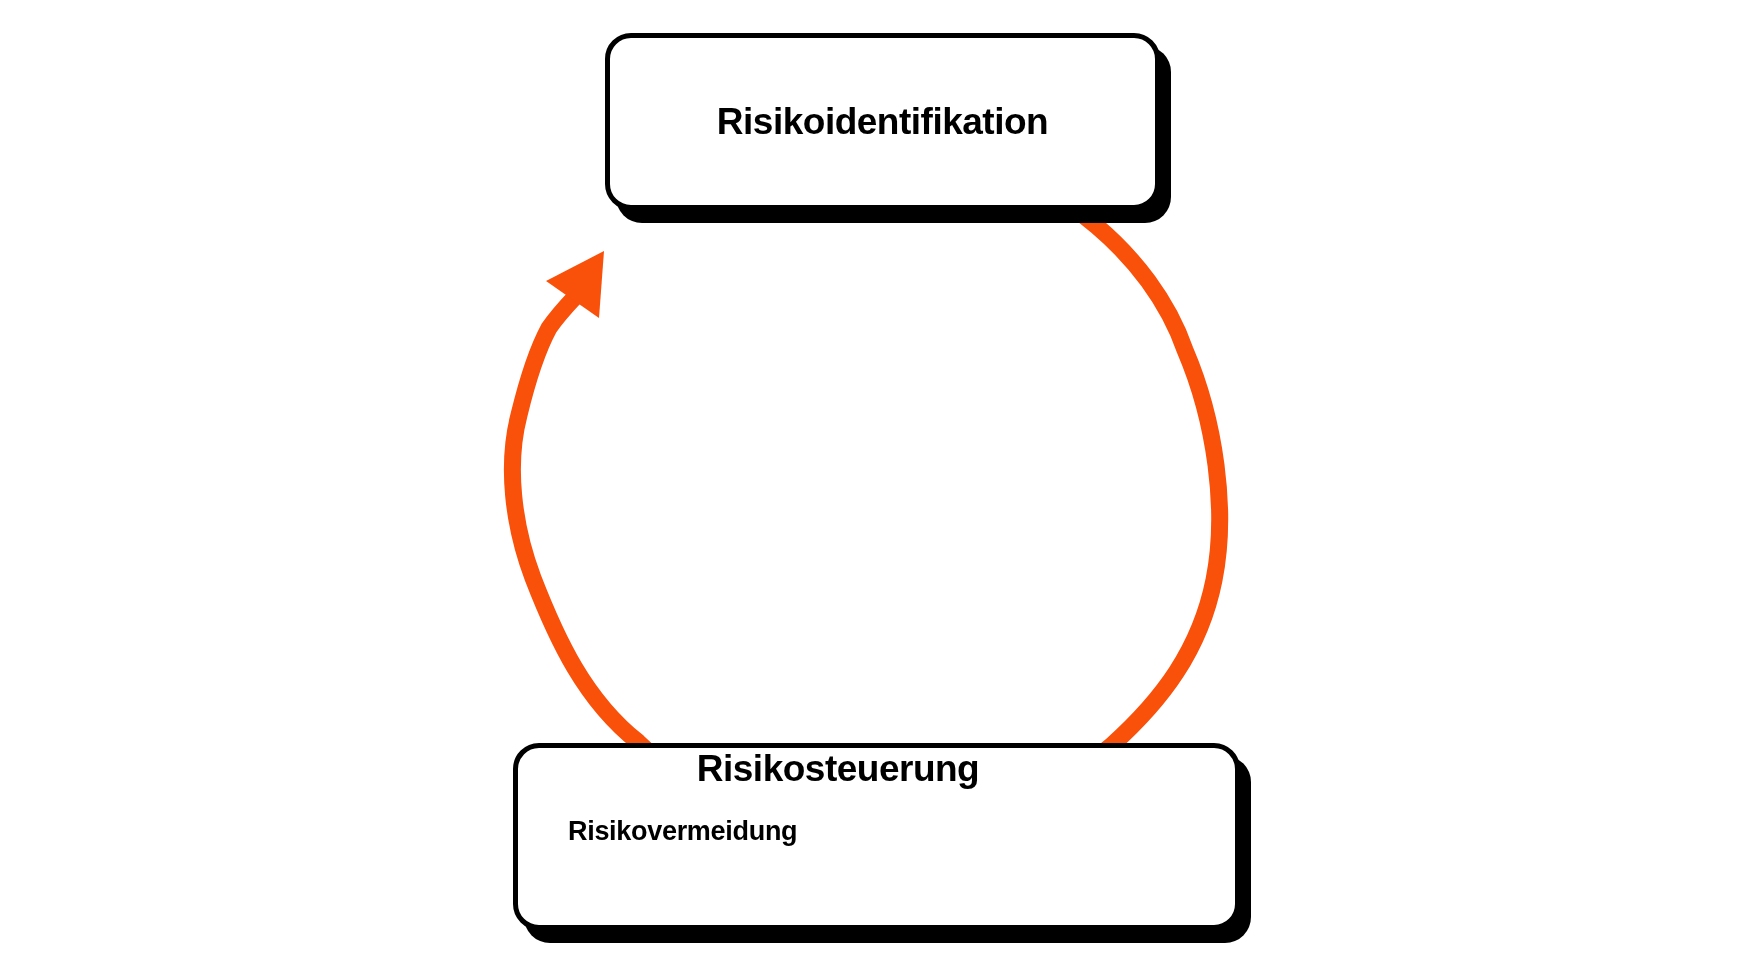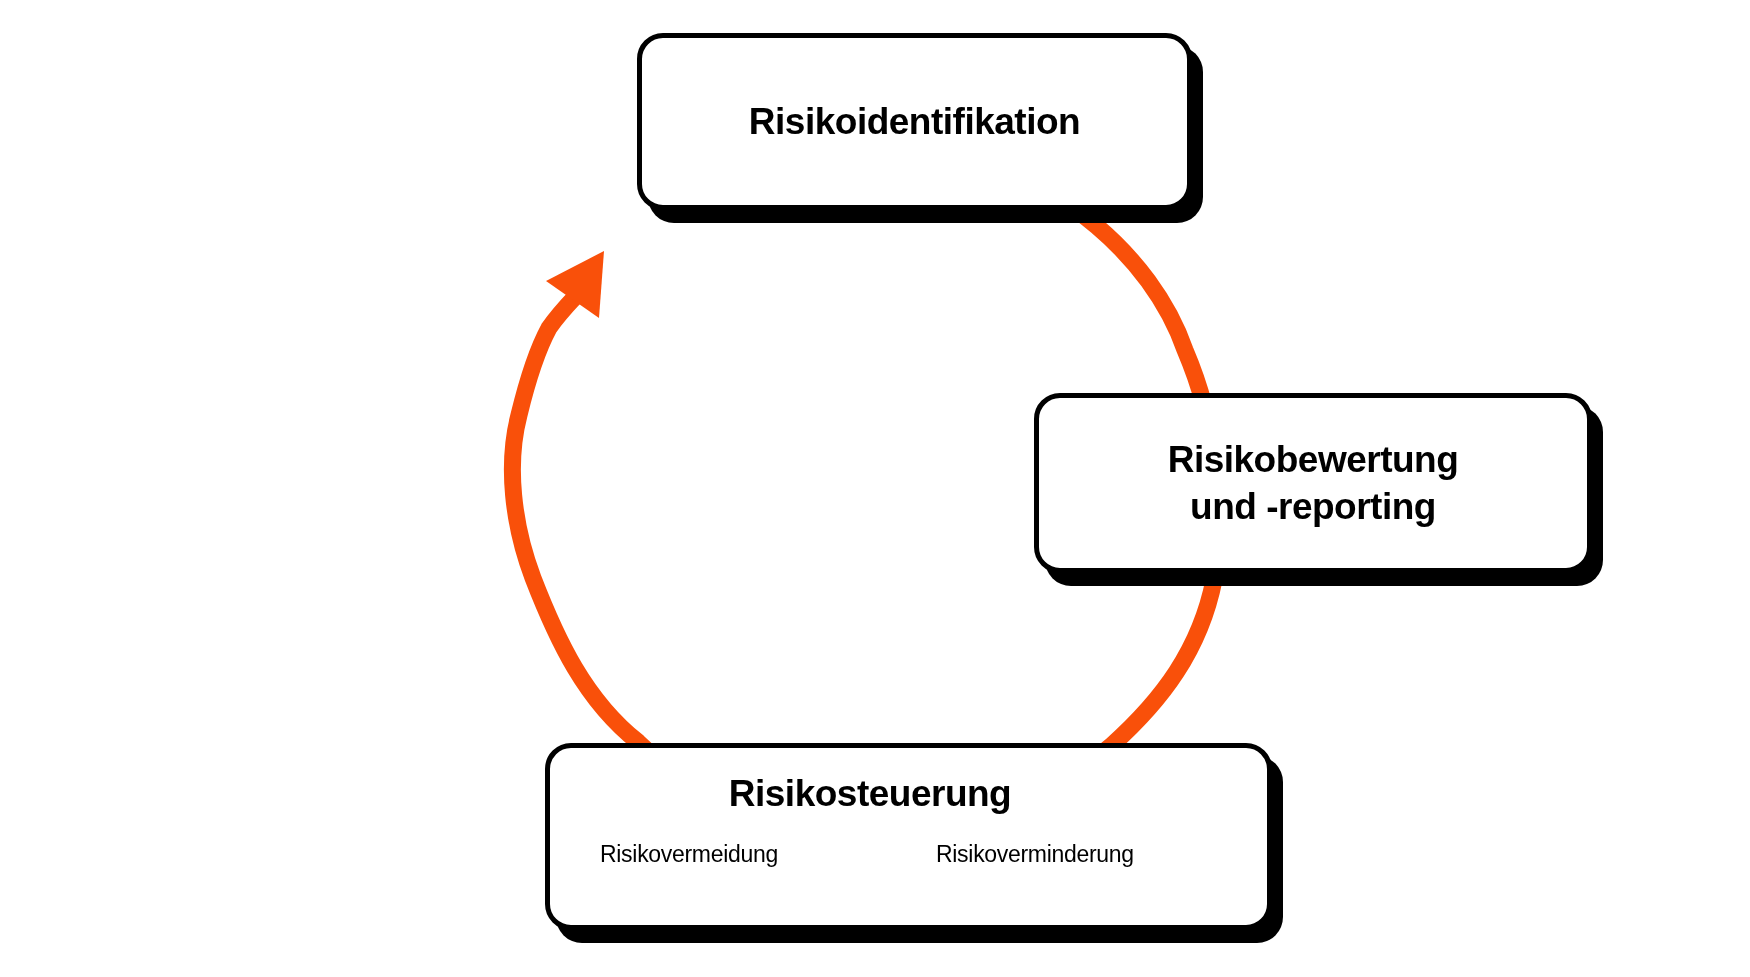--- a/index.html
+++ b/index.html
@@ -30,57 +30,55 @@
     background: #ffffff;
     border: 5px solid #000000;
     border-radius: 26px;
     box-shadow: 11px 13px 0 0 #000000;
     z-index: 2;
     display: flex;
     flex-direction: column;
     justify-content: center;
     align-items: center;
     text-align: center;
-    margin-left: 32px;
   }
   .box .title-line {
     font-weight: bold;
     font-size: 37px;
     line-height: 1.28;
     letter-spacing: -0.5px;
     white-space: nowrap;
   }
   .box-top    { left: 605px;  top: 33px;  width: 555px; height: 177px; }
   .box-left   { left: 198px;  top: 393px; width: 558px; height: 180px; }
   .box-right  { left: 1002px; top: 393px; width: 558px; height: 180px; }
   .box-bottom {
     left: 513px; top: 743px; width: 727px; height: 187px;
     justify-content: flex-start;
     align-items: flex-start;
-    padding-top: 25px;
   }
   .bottom-title {
     width: 640px;
     text-align: center;
     font-weight: bold;
     font-size: 37px;
     line-height: 1.15;
     letter-spacing: -0.5px;
   }
   .items-grid {
     margin-top: 26px;
     margin-left: 50px;
     display: grid;
     grid-template-columns: 336px auto;
     row-gap: 4px;
     text-align: left;
   }
   .items-grid .item {
-    font-weight: normal;
-    font-size: 23px;
+    font-weight: bold;
+    font-size: 27px;
     line-height: 1.08;
     letter-spacing: -0.3px;
     white-space: nowrap;
   }
 </style>
 </head>
 <body>
 
 <div class="canvas">
 
@@ -95,27 +93,22 @@
              C 513 525, 506 465, 519 415
              C 527 382, 536 352, 549 328
              Q 558 315, 575 297" fill="none" stroke="#F9500A" stroke-width="17"></path>
     <polygon points="604,251 599,318 546,281" fill="#F9500A"></polygon>
   </svg>
 
   <div class="box box-top">
     <div class="title-line">Risikoidentifikation</div>
   </div>
 
-  <div class="box box-right">
-    <div class="title-line">Risikobewertung</div>
-    <div class="title-line">und -reporting</div>
-  </div>
 
 
   <div class="box box-bottom">
     <div class="bottom-title">Risikosteuerung</div>
     <div class="items-grid">
       <div class="item">Risikovermeidung</div>
-      <div class="item">Risikoverminderung</div>
     </div>
   </div>
 
 </div>
 
 </body></html>

